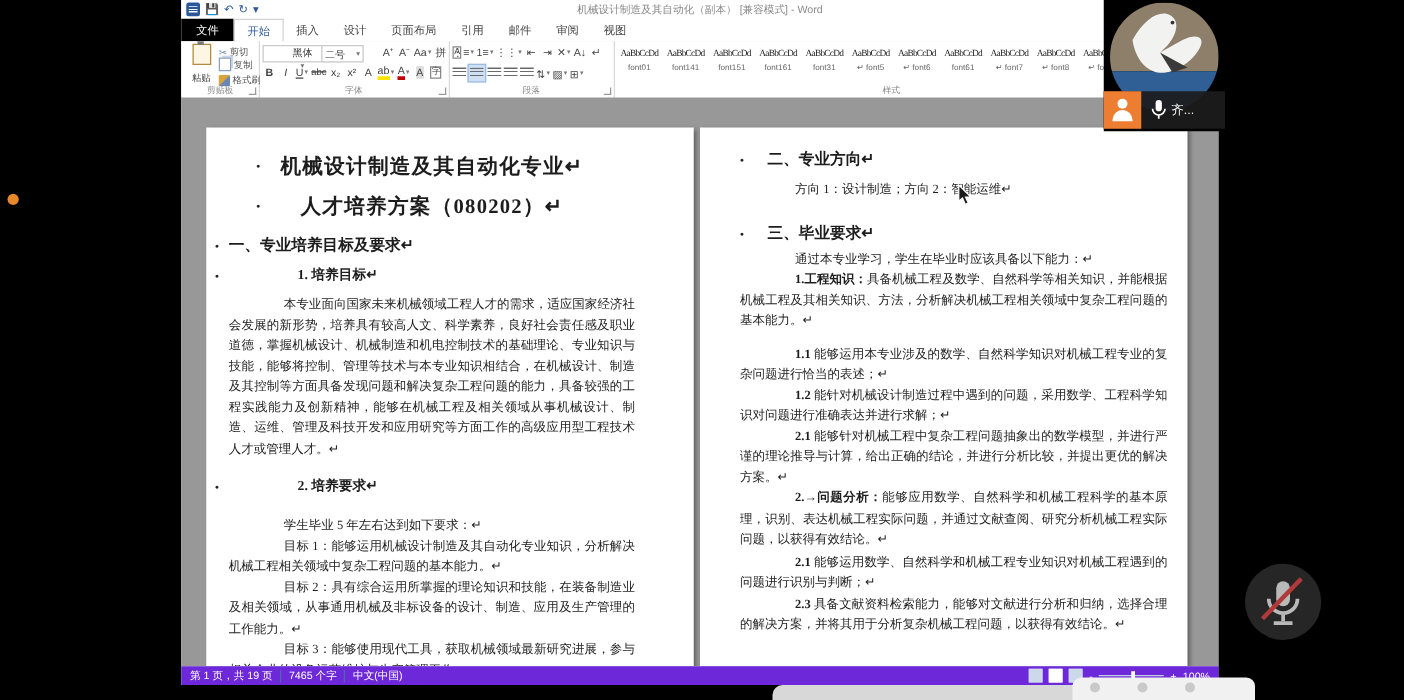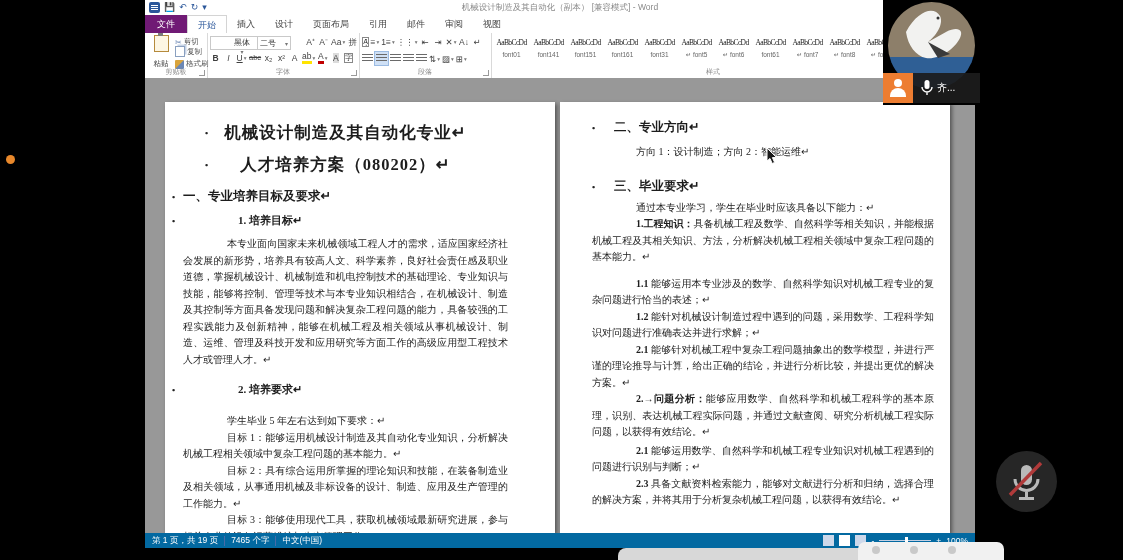--- a/index.html
+++ b/index.html
@@ -13,21 +13,21 @@
   #qat{display:flex;align-items:center;gap:4px;padding-left:4px;}
   .wicon{width:11px;height:11px;background:#2b579a;border-radius:2px;position:relative;}
   .wicon:after{content:"";position:absolute;left:2px;top:3px;width:7px;height:5px;
     background:linear-gradient(#fff 0 1px,transparent 1px 2px,#fff 2px 3px,transparent 3px 4px,#fff 4px 5px);}
   .qbtn{font-size:9px;color:#2b579a;line-height:11px;}
   #title-text{position:absolute;left:0;right:0;text-align:center;font-size:8.5px;color:#8a8a8a;}
   
   #tabs{position:absolute;left:0;top:15px;width:100%;height:18px;background:#fff;display:flex;
         border-bottom:1px solid #e3e3e3;}
   .tab{font-size:9px;color:#444;padding:0 10px;display:flex;align-items:center;height:100%;}
-  .tab.file{background:#701a75;color:#fff;padding:0 12px;}
+  .tab.file{background:#000000;color:#fff;padding:0 12px;}
   .tab.active{background:#fff;color:#2b579a;border:1px solid #d4d4d4;border-bottom:none;}
   
   #ribbon{position:absolute;left:0;top:33px;width:100%;height:45px;background:#fff;}
   .group{position:absolute;top:0;height:45px;border-right:1px solid #d9d9d9;}
   .glabel{position:absolute;bottom:1px;left:0;right:0;text-align:center;font-size:7px;color:#8a8a8a;}
   .launch{position:absolute;right:2px;bottom:2px;width:5px;height:5px;border-right:1px solid #9a9a9a;
           border-bottom:1px solid #9a9a9a;}
   
   #g-clip{left:0;width:62px;}
   #paste{position:absolute;left:4px;top:2px;width:24px;height:32px;text-align:center;}
@@ -91,21 +91,21 @@
   .blk.body b{font-weight:bold;}
   
   #page1 .blk:nth-child(1){margin-top:16px;} #page1 .blk:nth-child(2){margin-top:3px;}
   #page1 .blk:nth-child(3){margin-top:8px;}  #page1 .blk:nth-child(4){margin-top:8px;}
   #page1 .blk:nth-child(5){margin-top:8px;}  #page1 .blk:nth-child(6){margin-top:14px;}
   #page1 .blk:nth-child(7){margin-top:16px;}
   #page2 .blk:nth-child(1){margin-top:16px;} #page2 .blk:nth-child(2){margin-top:8px;}
   #page2 .blk:nth-child(3){margin-top:16px;} #page2 .blk:nth-child(4){margin-top:5px;}
   #page2 .blk:nth-child(6){margin-top:10px;}  #page2 .blk:nth-child(10){margin-top:2px;}
   
-  #statusbar{position:absolute;left:0;bottom:0;width:100%;height:15px;background:#0369a1;color:#fff;
+  #statusbar{position:absolute;left:0;bottom:0;width:100%;height:15px;background:#6d28d9;color:#fff;
              font-size:8.5px;display:flex;align-items:center;}
   #statusbar .sep{width:1px;height:10px;background:#476ba8;margin:0 6px;}
   #sb-right{position:absolute;right:7px;display:flex;align-items:center;gap:5px;}
   .vw{width:9px;height:9px;border:1px solid #cdd8ea;background:#cdd8ea;}
   .vw.cur{background:#fff;border-color:#fff;}
   #zoomtrack{position:relative;width:52px;height:1px;background:#c3cfe2;}
   #zoomthumb{position:absolute;left:26px;top:-3px;width:3px;height:7px;background:#fff;}
   
   #right-panel{position:absolute;left:975px;top:0;width:148px;height:560px;background:#000;z-index:4;}
   #thumb-cover{position:absolute;left:883px;top:0;width:240px;height:105px;background:#000;z-index:5;}

